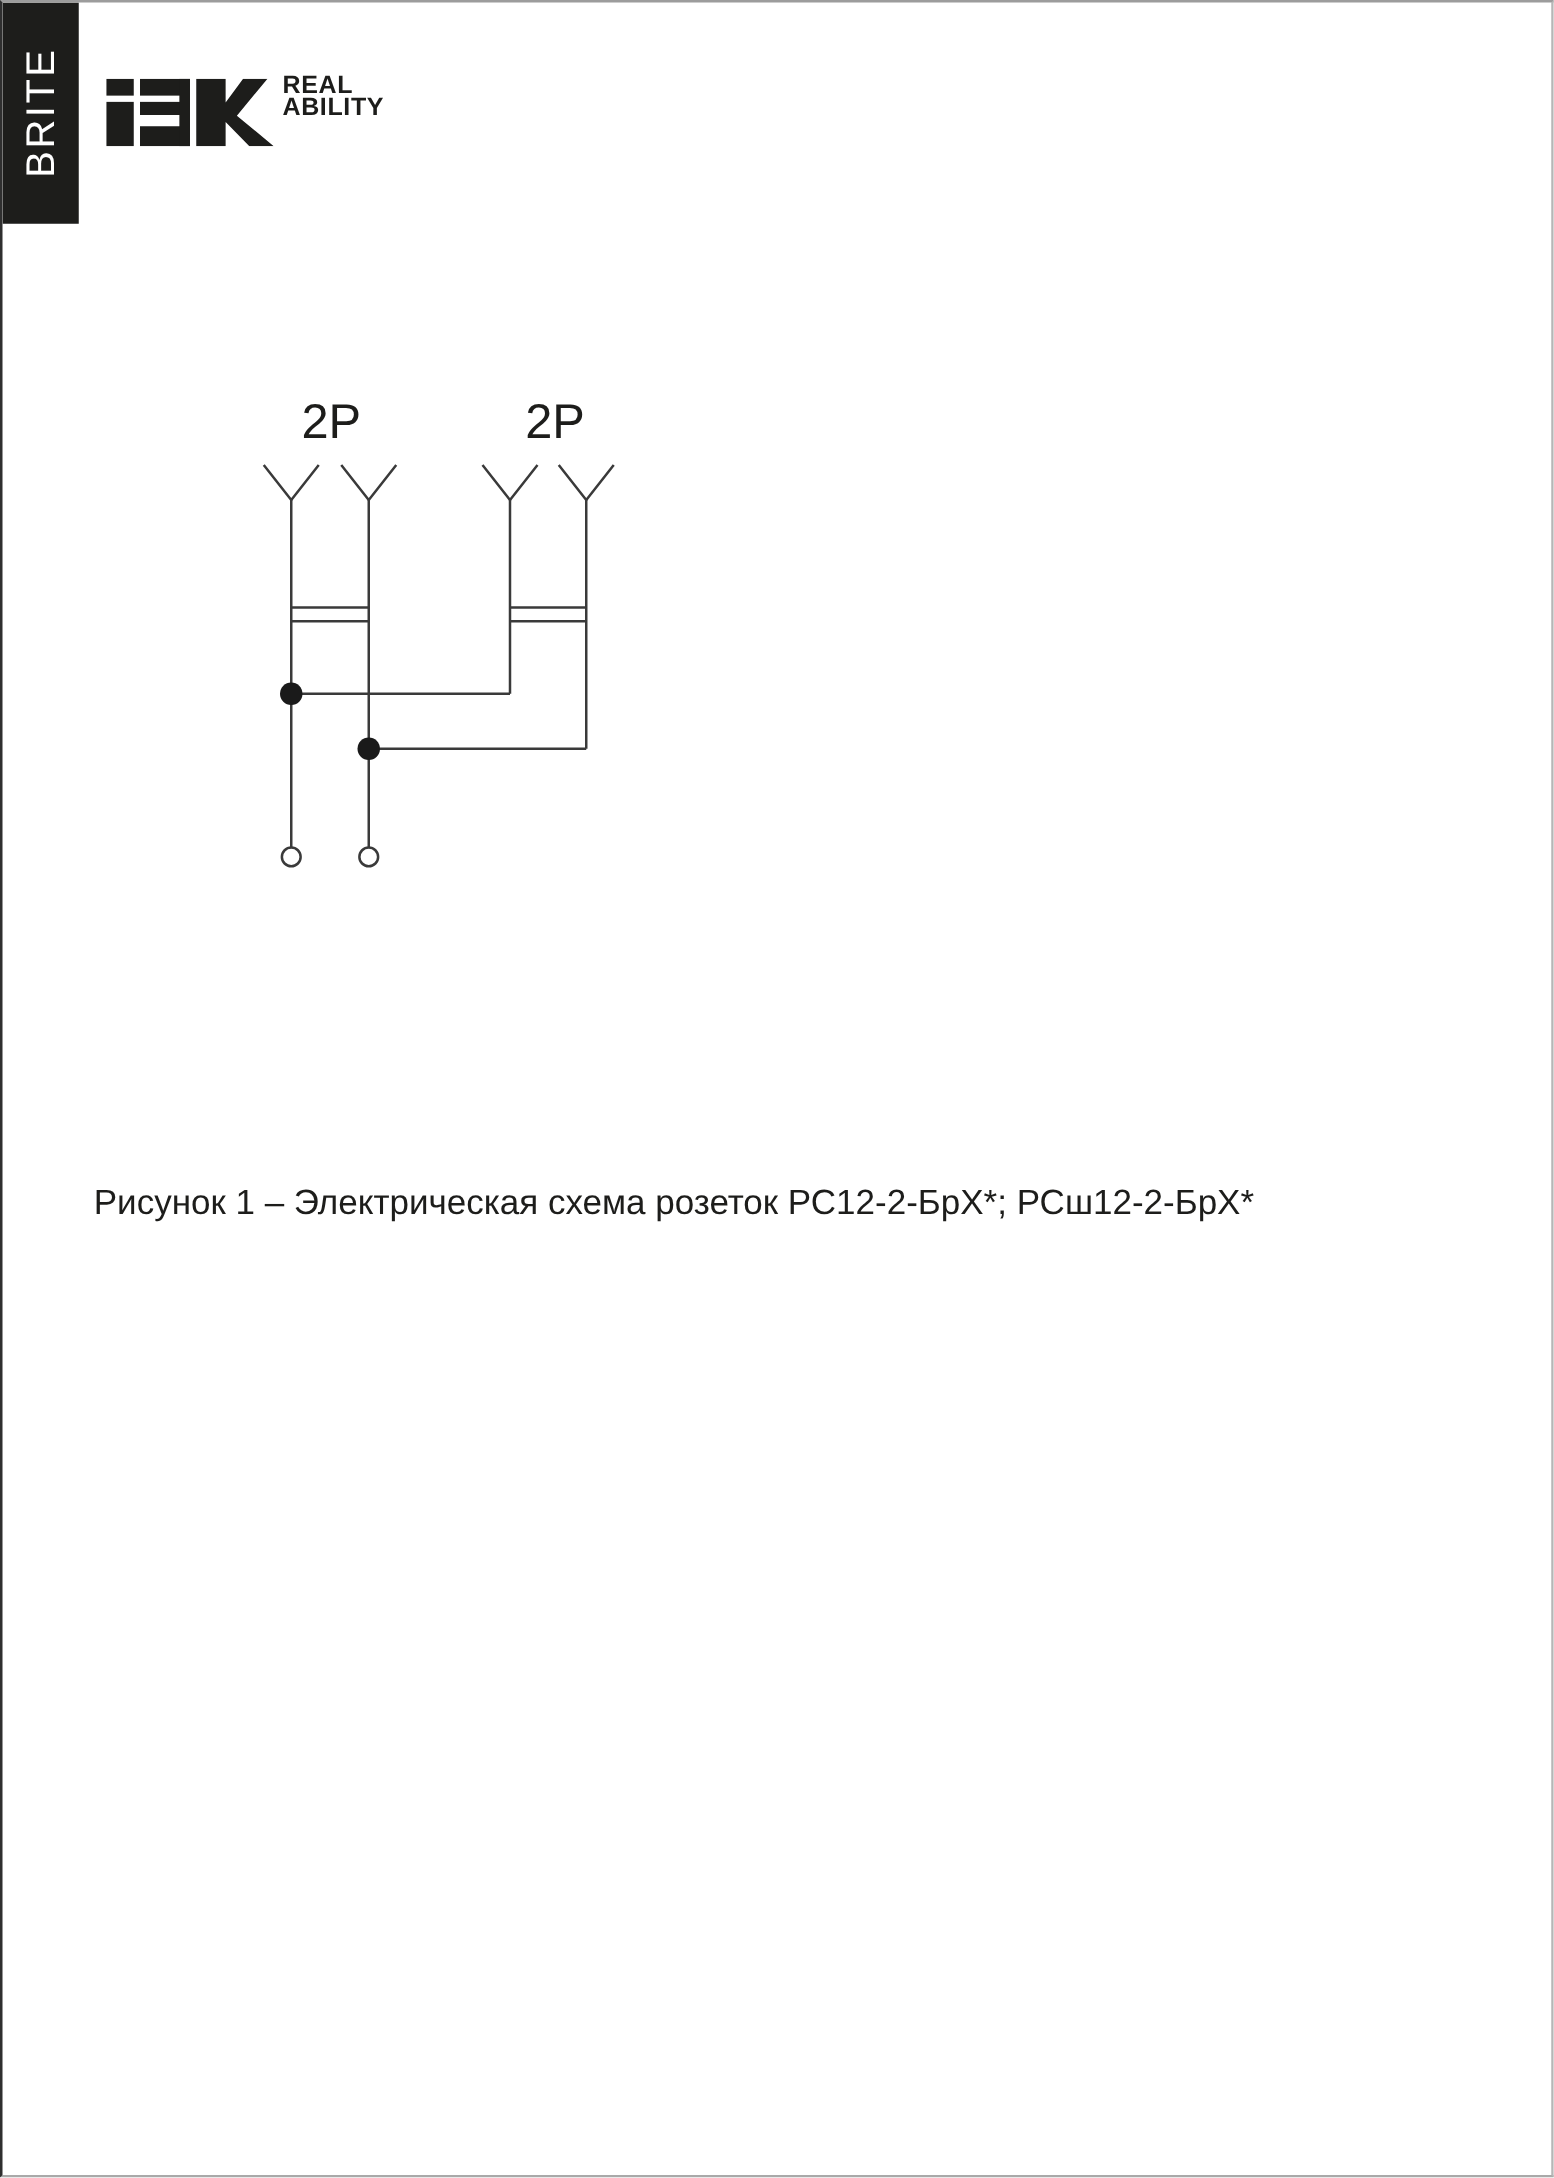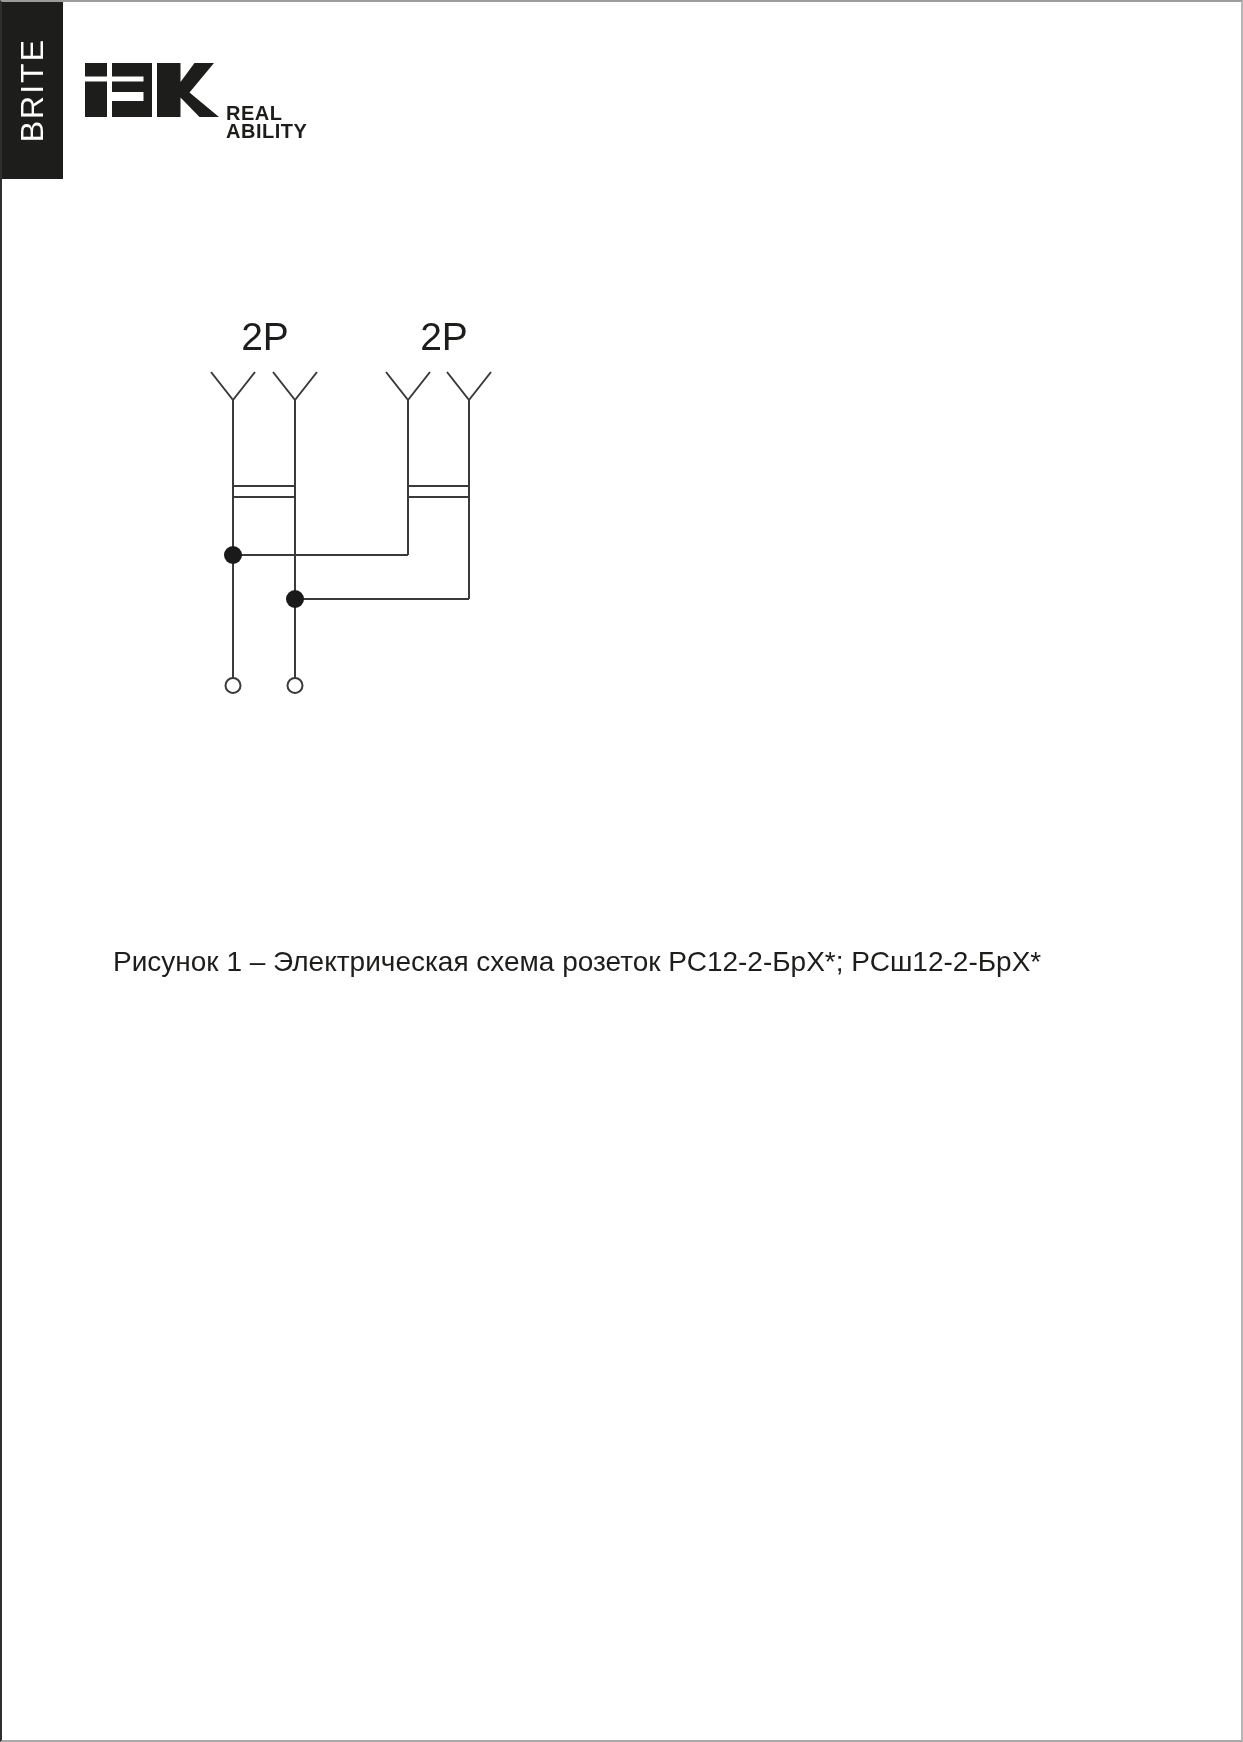--- a/index.html
+++ b/index.html
@@ -41,38 +41,36 @@
     left: 83px; top: 61px;
   }
   .tagline {
     position: absolute;
     left: 224px; top: 57px;
     font-size: 20px;
     line-height: 18px;
     font-weight: bold;
     letter-spacing: 0.5px;
     color: #1d1d1b;
-    margin-top: 45px;
   }
   .schematic {
     position: absolute;
     left: 0; top: 0;
   }
   .schematic text {
     font-family: "Liberation Sans", sans-serif;
     font-size: 39px;
     fill: #1d1d1b;
   }
   .caption {
     position: absolute;
     left: 73px; top: 944px;
     font-size: 28px;
     color: #1d1d1b;
     white-space: nowrap;
-    margin-left: 38px;
   }
 </style>
 </head>
 <body>
 
 <div class="page">
 
   <div class="brite-tab">
     <span class="brite-label">BRITE</span>
   </div>

